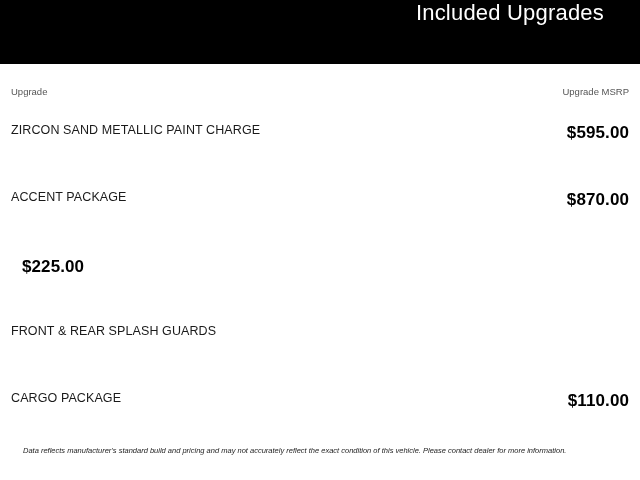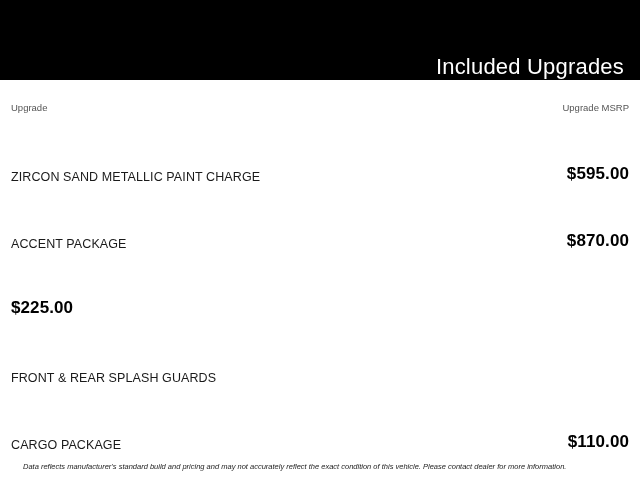--- a/index.html
+++ b/index.html
@@ -13,25 +13,25 @@
   .page {
     width: 640px;
     height: 480px;
     position: relative;
     background: #ffffff;
     display: flex;
     flex-direction: column;
   }
   .header-bar {
     background: #000000;
-    height: 80px;
+    height: 64px;
     display: flex;
-    align-items: flex-end;
+    align-items: flex-start;
     justify-content: flex-end;
-    padding-right: 16px;
+    padding-right: 36px;
   }
   .header-title {
     color: #ffffff;
     font-size: 22px;
     font-weight: 400;
     letter-spacing: 0.2px;
   }
   .content {
     flex: 1;
     padding: 0 11px;
@@ -50,36 +50,37 @@
     color: #555555;
     font-weight: 400;
   }
   .rows {
     display: flex;
     flex-direction: column;
   }
   .row {
     display: flex;
     justify-content: space-between;
-    align-items: flex-end;
+    align-items: flex-start;
     height: 67px;
     padding-top: 22px;
     gap: 27px;
   }
   .row-label {
     font-size: 12.5px;
     color: #1a1a1a;
     font-weight: 400;
     letter-spacing: 0.1px;
   }
   .row-price {
     font-size: 17px;
     color: #000000;
     font-weight: bold;
     letter-spacing: 0.1px;
+    margin-left: 11px;
   }
   .footnote {
     font-size: 7.5px;
     font-style: italic;
     color: #222222;
     padding-top: 10px;
     line-height: 1.3;
     margin-left: 12px;
   }
 </style>

